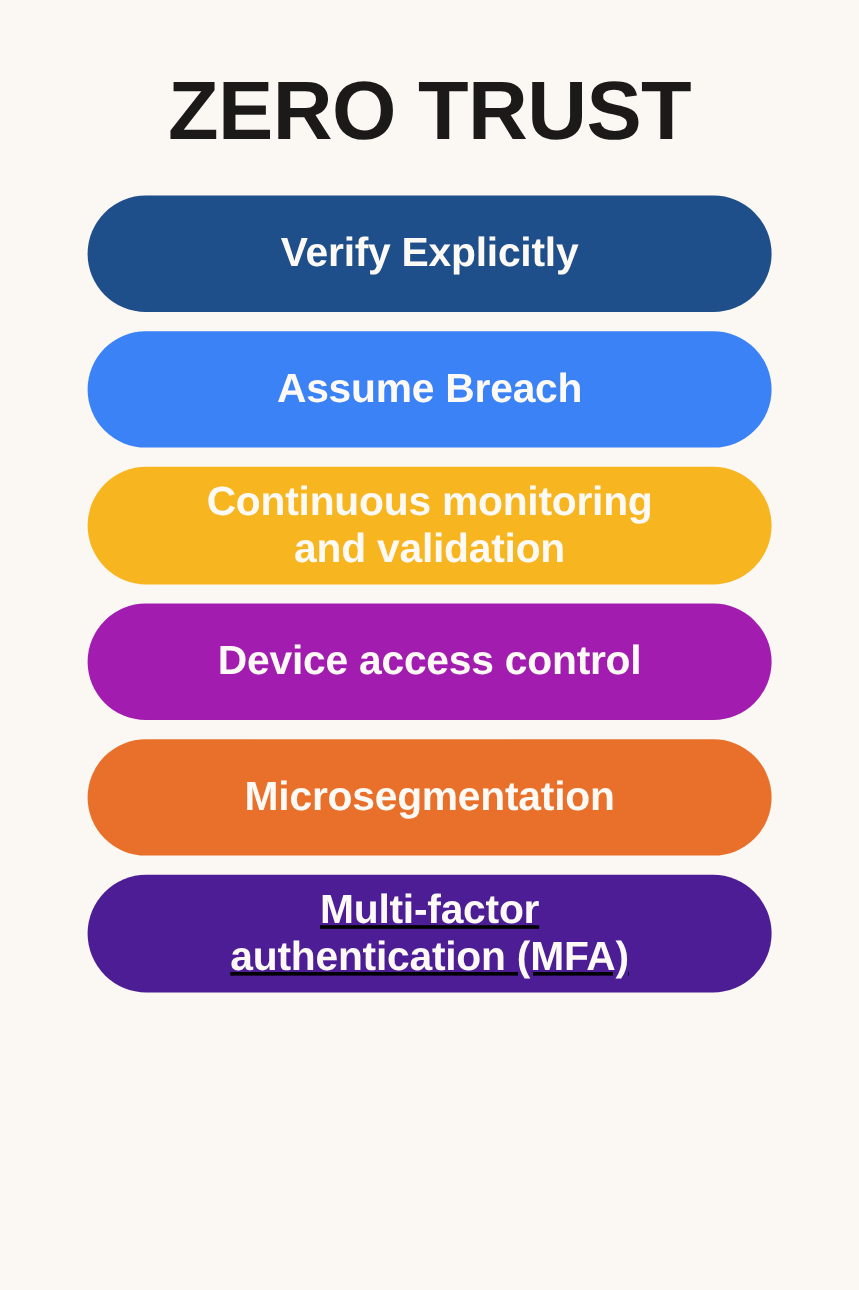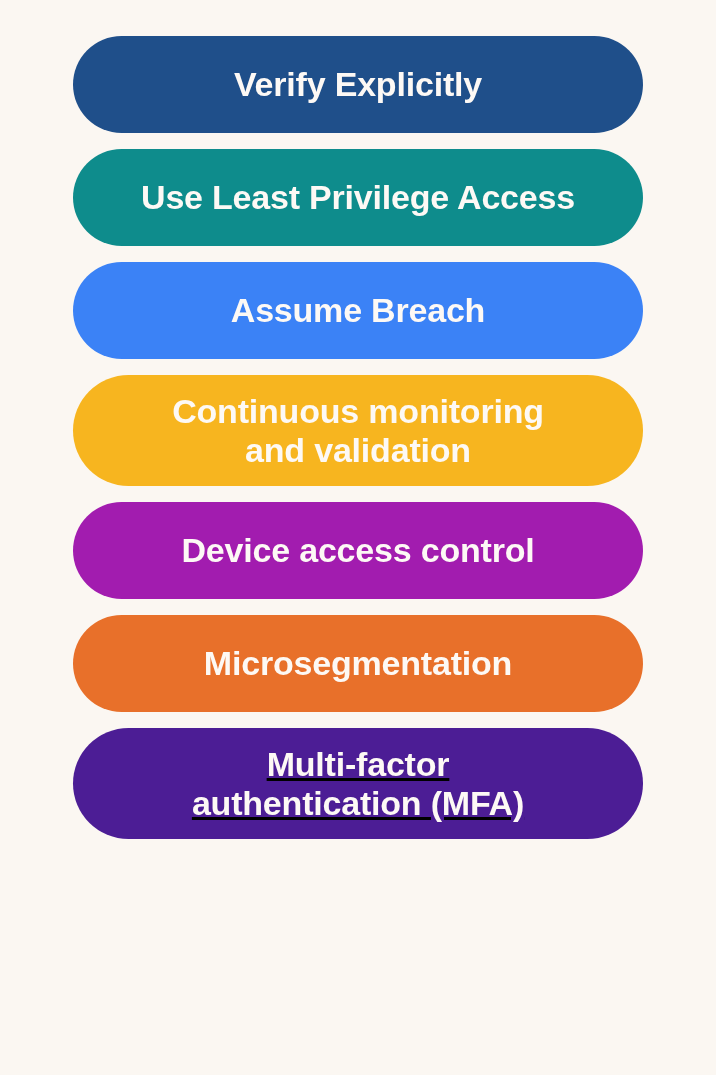--- a/index.html
+++ b/index.html
@@ -53,45 +53,43 @@
     align-items: center;
     justify-content: center;
     text-align: center;
     padding: 0 26px;
   }
   .principle-pill.one-line {
     height: 97px;
     justify-content: center;
   }
   .principle-pill.two-line {
-    height: 111px;
+    height: 98px;
   }
   .pill-label {
     color: #fdf9f5;
     font-size: 34px;
     font-weight: 700;
     line-height: 1.14;
     letter-spacing: -0.2px;
     font-family: "Liberation Sans", sans-serif;
     white-space: pre-line;
     -webkit-font-smoothing: antialiased;
   }
 </style>
 </head>
 <body>
 
 <div id="poster" style="background: rgb(251, 247, 242);">
 
+  <h1 id="poster-title" style="color: rgb(28, 26, 25);">ZERO TRUST</h1>
 
   <ul id="principles-list">
     <li class="principle-pill one-line" style="background: rgb(31, 79, 138);">
       <span class="pill-label" style="color: rgb(253, 249, 245);">Verify Explicitly</span>
-    </li>
-    <li class="principle-pill one-line" style="background: rgb(14, 140, 140);">
-      <span class="pill-label" style="color: rgb(253, 249, 245);">Use Least Privilege Access</span>
     </li>
     <li class="principle-pill one-line" style="background: #3b82f6;">
       <span class="pill-label" style="color: rgb(253, 249, 245);">Assume Breach</span>
     </li>
     <li class="principle-pill two-line" style="background: rgb(247, 181, 31);">
       <span class="pill-label" style="color: rgb(253, 249, 245);">Continuous monitoring
 and validation</span>
     </li>
     <li class="principle-pill one-line" style="background: #a21caf;">
       <span class="pill-label" style="color: rgb(253, 249, 245);">Device access control</span>

